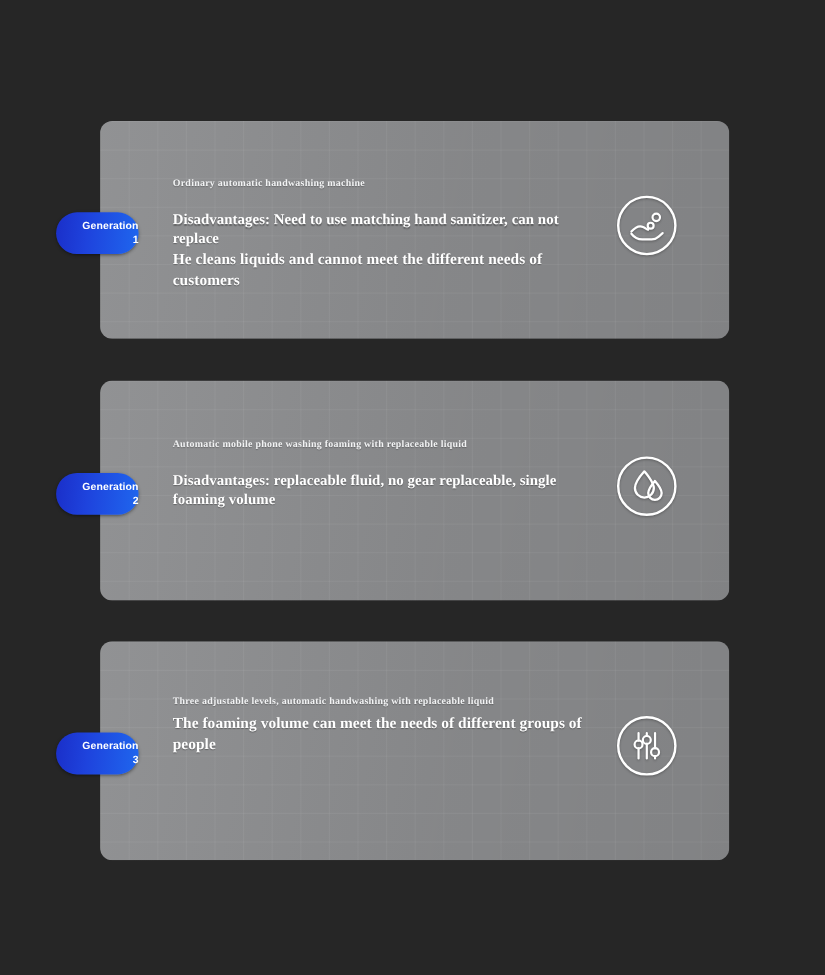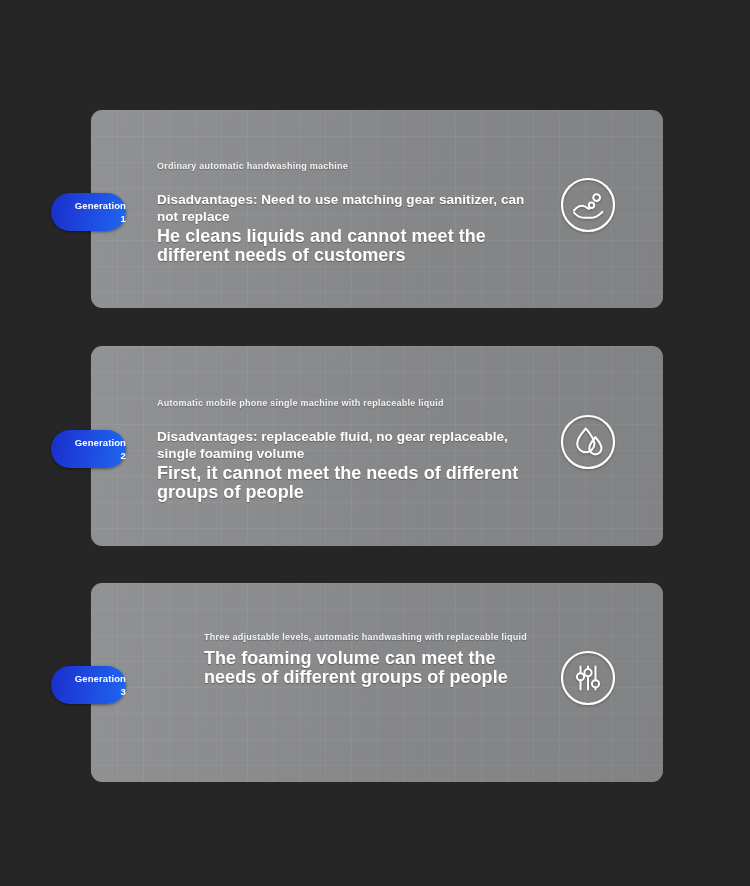--- a/index.html
+++ b/index.html
@@ -26,20 +26,21 @@
     position: absolute;
     left: 91px;
     width: 572px;
     border-radius: 11px;
     background-color: #8b8c8e;
     background-image:
       linear-gradient(rgba(255,255,255,0.055) 1px, transparent 1px),
       linear-gradient(90deg, rgba(255,255,255,0.055) 1px, transparent 1px);
     background-size: 26px 26px, 26px 26px;
     overflow: hidden;
+    font-family: Liberation Serif, serif;
   }
   .card::after {
     content: "";
     position: absolute;
     inset: 0;
     border-radius: 11px;
     background: linear-gradient(100deg, rgba(255,255,255,0.05) 0%, rgba(0,0,0,0.04) 55%, rgba(0,0,0,0.07) 100%);
     pointer-events: none;
   }
 
@@ -74,21 +75,21 @@
 
   
   .content {
     position: absolute;
     left: 66px;
     right: 130px;
     z-index: 2;
   }
   #card-1 .content { top: 50px; }
   #card-2 .content { top: 51px; }
-  #card-3 .content { top: 48px; margin-left: 47px; }
+  #card-3 .content { top: 48px; }
 
   .caption {
     color: #f2f3f4;
     font-size: 9px;
     font-weight: bold;
     line-height: 13.5px;
     letter-spacing: 0.25px;
     text-shadow: 0 1px 1px rgba(0,0,0,0.25);
     margin: 0;
     max-width: 360px;
@@ -100,21 +101,21 @@
     font-weight: bold;
     line-height: 17px;
     letter-spacing: 0.05px;
     margin: 17px 0 0 0;
     text-shadow: 0 1px 1px rgba(0,0,0,0.3);
     max-width: 372px;
   }
 
   .headline {
     color: #ffffff;
-    font-size: 18px;
+    font-size: 14px;
     font-weight: bold;
     line-height: 19px;
     letter-spacing: 0.05px;
     margin: 2px 0 0 0;
     text-shadow: 0 1px 1px rgba(0,0,0,0.32);
     max-width: 372px;
   }
   #card-3 .headline { margin-top: 4px; }
 
   
@@ -132,43 +133,42 @@
     filter: drop-shadow(0 1px 1px rgba(0,0,0,0.28)); }
 </style>
 </head>
 <body>
 
 <div class="page">
 
   <div class="card" id="card-1">
     <div class="content">
       <p class="caption">Ordinary automatic handwashing machine</p>
-      <p class="subhead">Disadvantages: Need to use matching gear sanitizer, can not replace</p>
+      <p class="subhead">Disadvantages: Need to use matching hand sanitizer, can not replace</p>
       <p class="headline">He cleans liquids and cannot meet the different needs of customers</p>
     </div>
     <div class="icon-wrap">
       <svg viewBox="0 0 58 58" fill="none" xmlns="http://www.w3.org/2000/svg">
         <circle cx="29" cy="29" r="26" stroke="#ffffff" stroke-width="2.2" fill="none"></circle>
         <path d="M15 34.5c3.5-4 7.2-5.6 10.6-4.2 1.7.7 3 2.1 4.6 2.6" stroke="#ffffff" stroke-width="2" stroke-linecap="round" fill="none"></path>
         <path d="M15 36.5c2.4 3.2 5.7 5.2 9.8 5.2h8.6c2.6 0 4.6-1 6.4-2.6l3.6-3.2" stroke="#ffffff" stroke-width="2" stroke-linecap="round" stroke-linejoin="round" fill="none"></path>
         <circle cx="32.5" cy="29.2" r="2.7" stroke="#ffffff" stroke-width="2" fill="none"></circle>
         <circle cx="37.6" cy="21.6" r="3.4" stroke="#ffffff" stroke-width="2" fill="none"></circle>
       </svg>
     </div>
   </div>
   <div class="badge" id="badge-1">
     <span>Generation</span>
     <span class="num">1</span>
   </div>
 
   <div class="card" id="card-2">
     <div class="content">
-      <p class="caption">Automatic mobile phone single machine with replaceable liquid</p>
+      <p class="caption">Automatic mobile phone washing foaming with replaceable liquid</p>
       <p class="subhead">Disadvantages: replaceable fluid, no gear replaceable, single foaming volume</p>
-      <p class="headline">First, it cannot meet the needs of different groups of people</p>
     </div>
     <div class="icon-wrap">
       <svg viewBox="0 0 58 58" fill="none" xmlns="http://www.w3.org/2000/svg">
         <circle cx="29" cy="29" r="26" stroke="#ffffff" stroke-width="2.2" fill="none"></circle>
         <path d="M26.8 15.5c0 0-8.6 9.6-8.6 15.2 0 4.8 3.9 8.6 8.6 8.6s8.6-3.8 8.6-8.6c0-5.6-8.6-15.2-8.6-15.2z" stroke="#ffffff" stroke-width="2.1" stroke-linejoin="round" fill="none"></path>
         <path d="M36.4 24.2c0 0-6.1 7-6.1 11 0 3.4 2.7 6.2 6.1 6.2s6.1-2.8 6.1-6.2c0-4-6.1-11-6.1-11z" stroke="#ffffff" stroke-width="2.1" stroke-linejoin="round" fill="none"></path>
       </svg>
     </div>
   </div>
   <div class="badge" id="badge-2">

